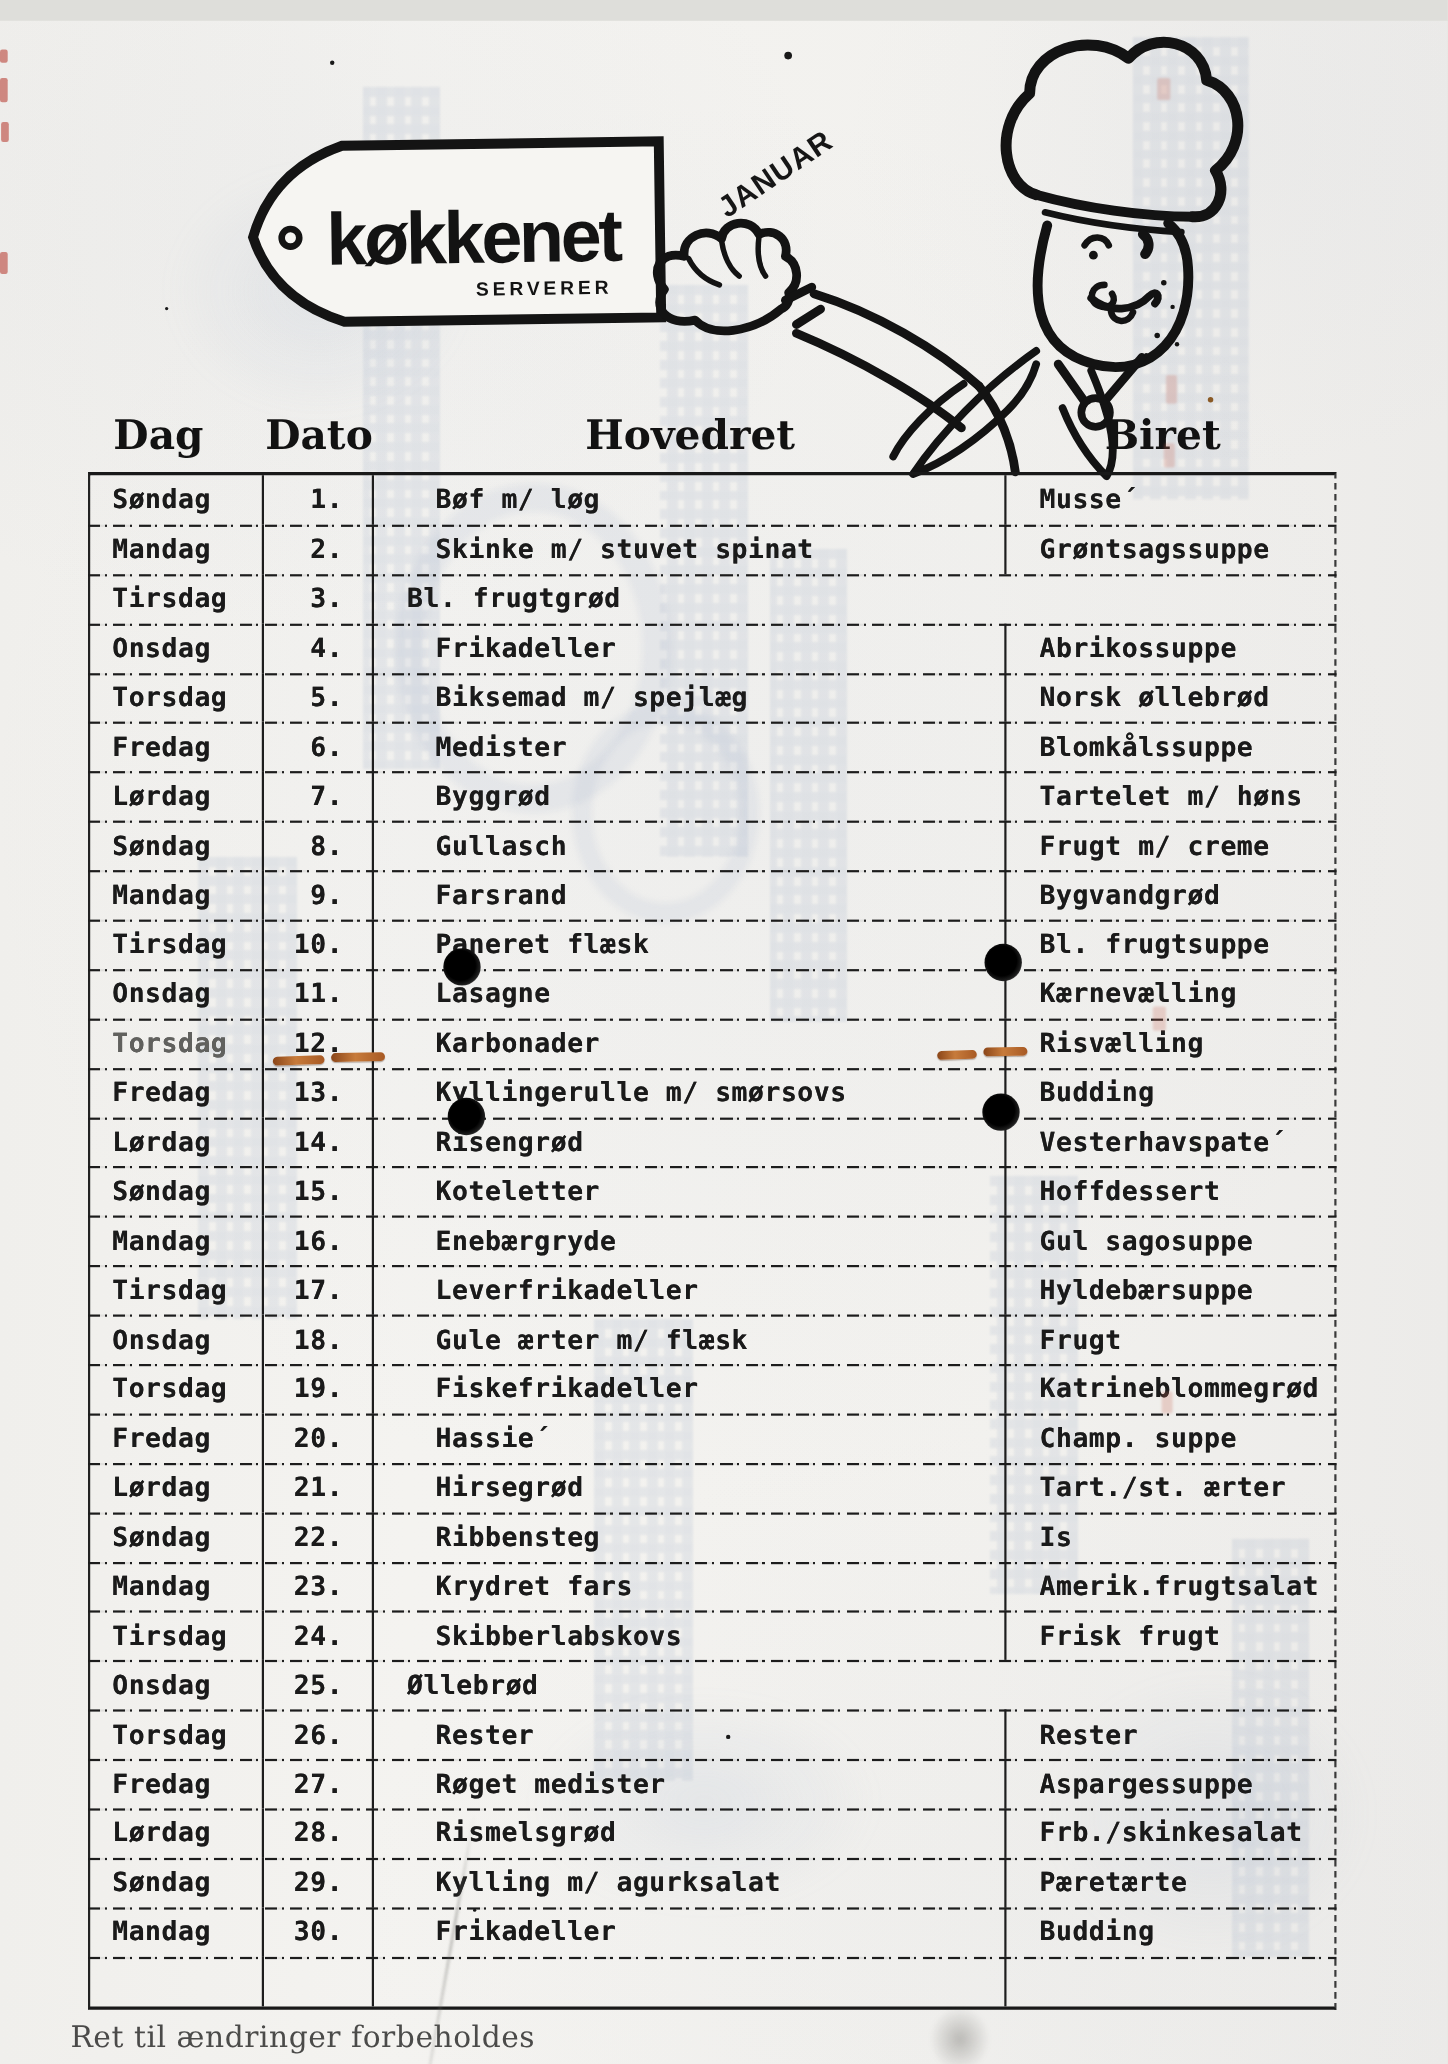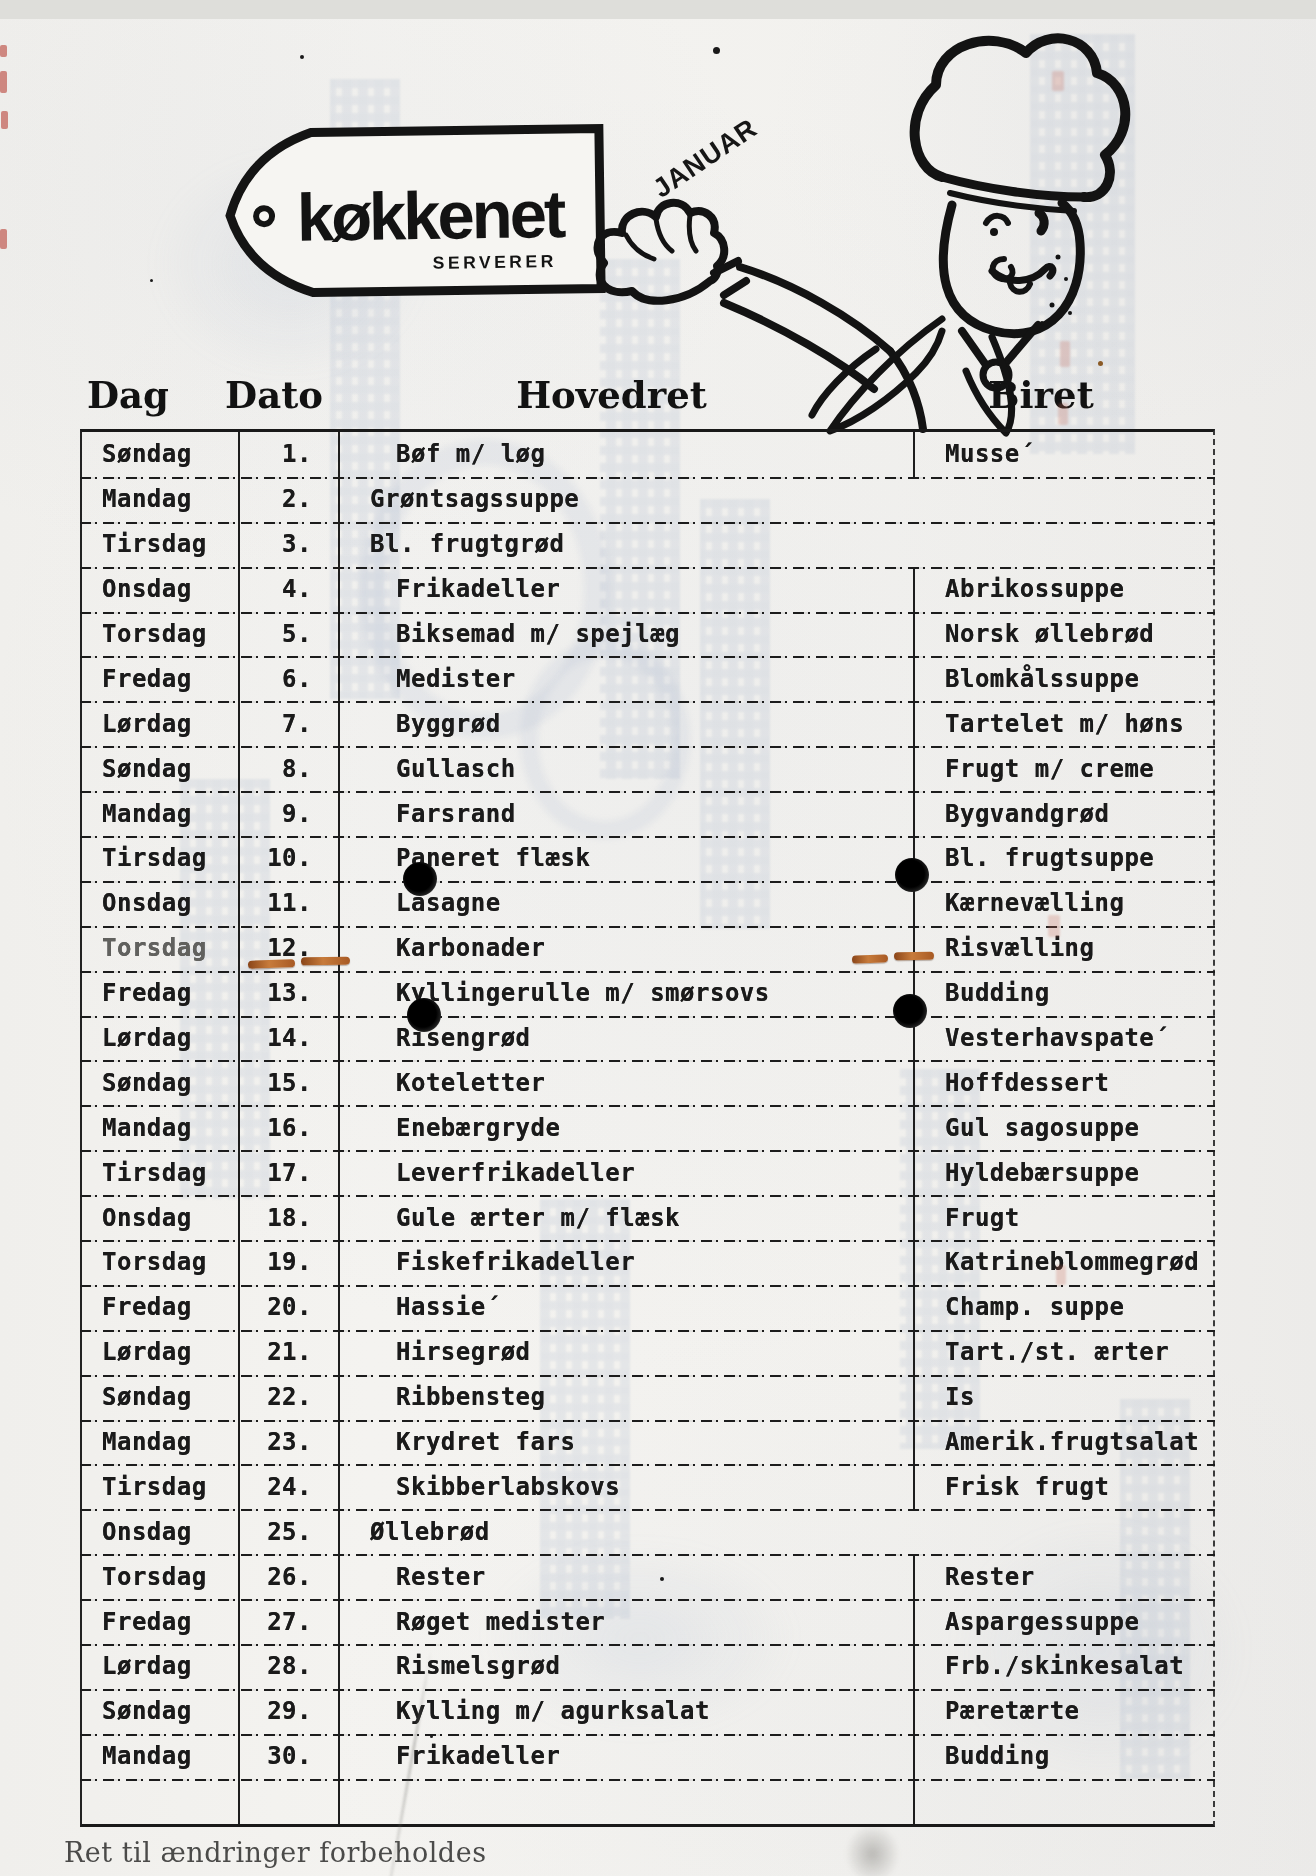--- a/index.html
+++ b/index.html
@@ -24,21 +24,21 @@
       repeating-linear-gradient(90deg,  rgba(108,132,172,.85) 0 10px, transparent 10px 16px);}
   .ghost-ring{position:absolute; border:26px solid rgba(148,166,196,.12); border-radius:50%; filter:blur(3px);}
   .ghost-blob{position:absolute; border-radius:50%; filter:blur(9px);
     background:radial-gradient(ellipse at 50% 50%, rgba(160,176,202,.16), transparent 70%);}
   
   .logo-svg{position:absolute; left:220px; top:98px; transform:rotate(-.8deg);}
   .month{position:absolute; left:646px; top:124px; transform:rotate(-34deg);
     font-family:"Liberation Sans", sans-serif; font-weight:bold; font-size:27px; letter-spacing:1px; color:#161616;}
   .chef-svg{position:absolute; left:590px; top:0;}
   
-  .col-headers{position:absolute; left:64px; top:354px; width:1135px;
+  .col-headers{position:absolute; left:80px; top:354px; width:1135px;
     display:grid; grid-template-columns:160px 100px 575px 300px;
     font-family:"DejaVu Serif", serif; font-weight:bold; font-size:37px; color:#121212;}
   .col-headers span{text-align:center;}
   .h-day{transform:translateX(-16px);}
   .h-side{transform:translateX(-8px);}
   
   .menu-table{position:absolute; left:80px; top:410px; width:1135px;
     border-top:3px solid #191919; border-bottom:3px solid #191919;
     border-left:2px solid #222; border-right:2px dashed #3a3a3a;}
   .mrow{position:relative; display:grid; grid-template-columns:158px 100px 575px 300px; height:44.9px;}
@@ -150,20 +150,21 @@
   <div class="menu-table" id="menu-rows">
       <div class="mrow">
         <div class="cell c-day">Søndag</div>
         <div class="cell c-date">1.</div>
         <div class="cell c-main">Bøf m/ løg</div>
         <div class="cell c-side">Musse´</div>
       </div>
       <div class="mrow">
         <div class="cell c-day">Mandag</div>
         <div class="cell c-date">2.</div>
+        <div class="cell c-main">Skinke m/ stuvet spinat</div>
         <div class="cell c-side">Grøntsagssuppe</div>
       </div>
       <div class="mrow">
         <div class="cell c-day">Tirsdag</div>
         <div class="cell c-date">3.</div>
         <div class="cell c-side">Bl. frugtgrød</div>
       </div>
       <div class="mrow">
         <div class="cell c-day">Onsdag</div>
         <div class="cell c-date">4.</div>

